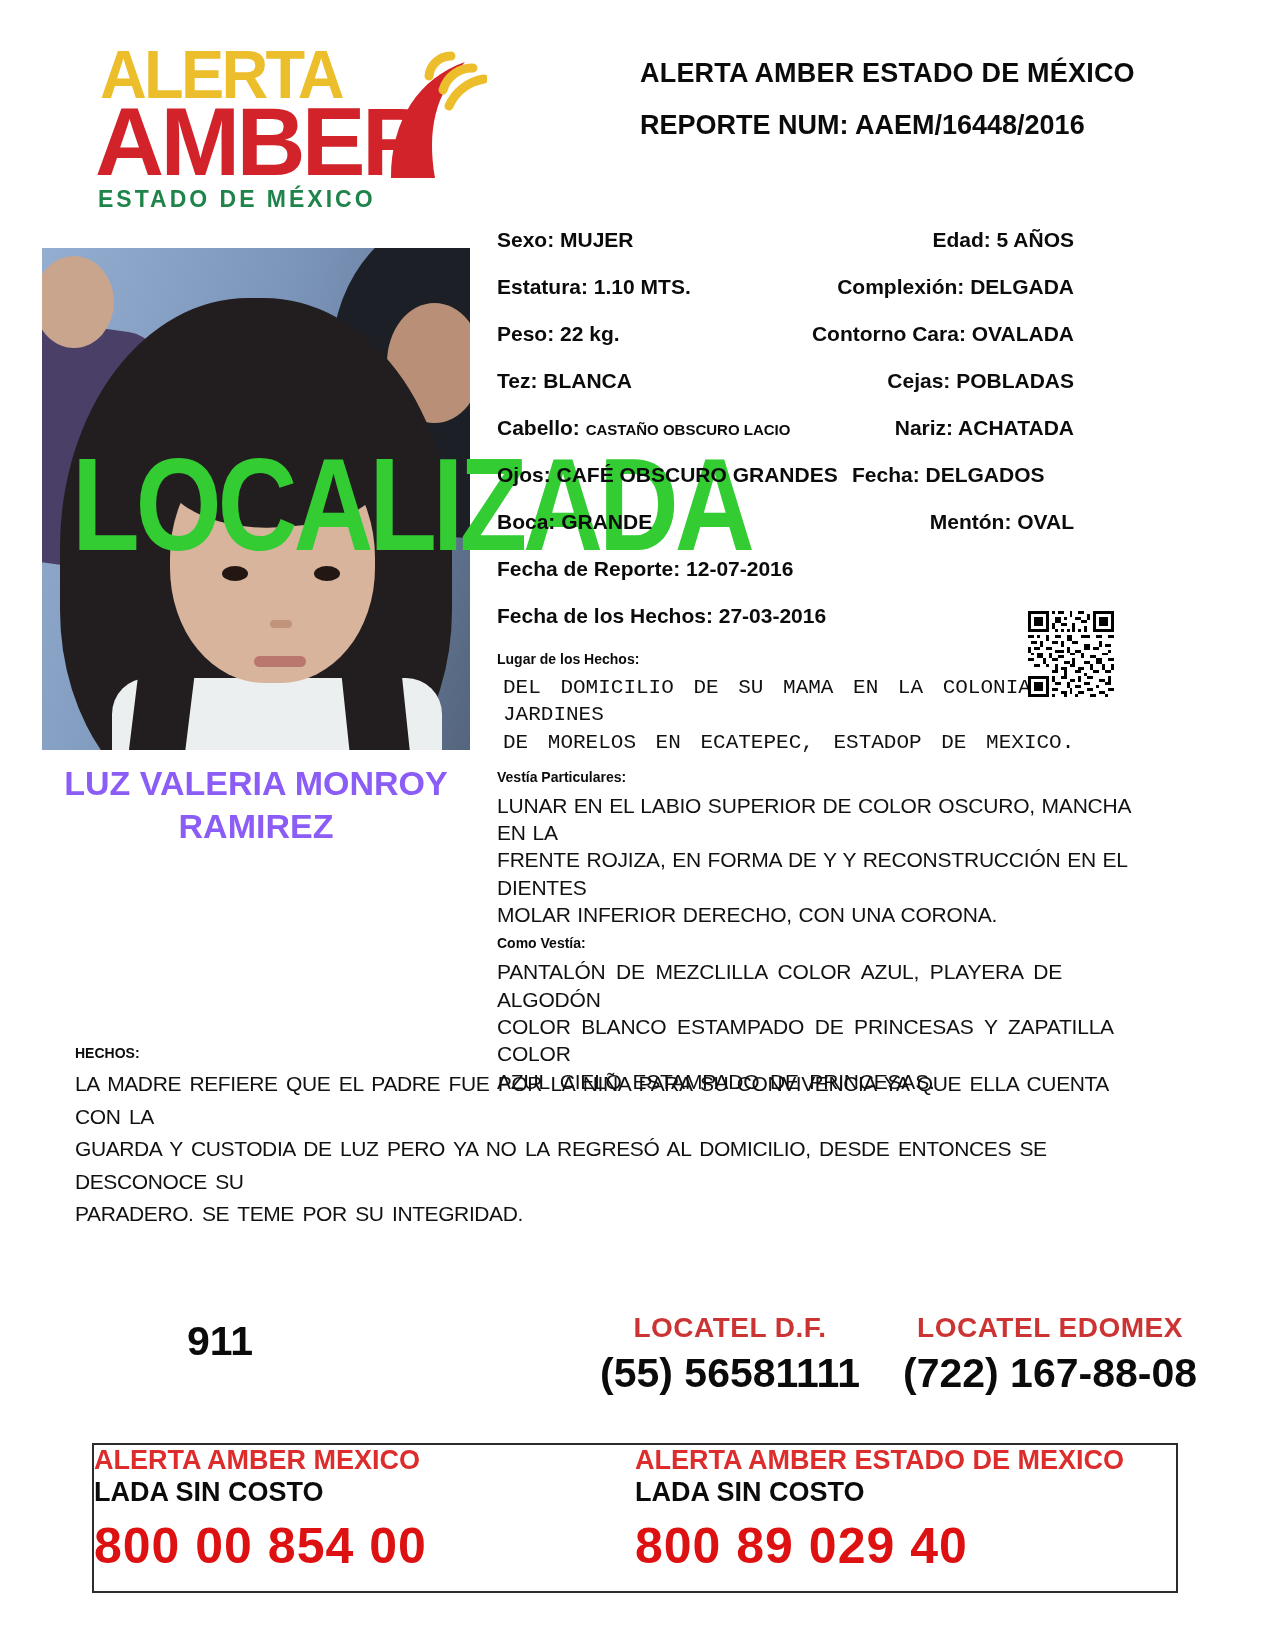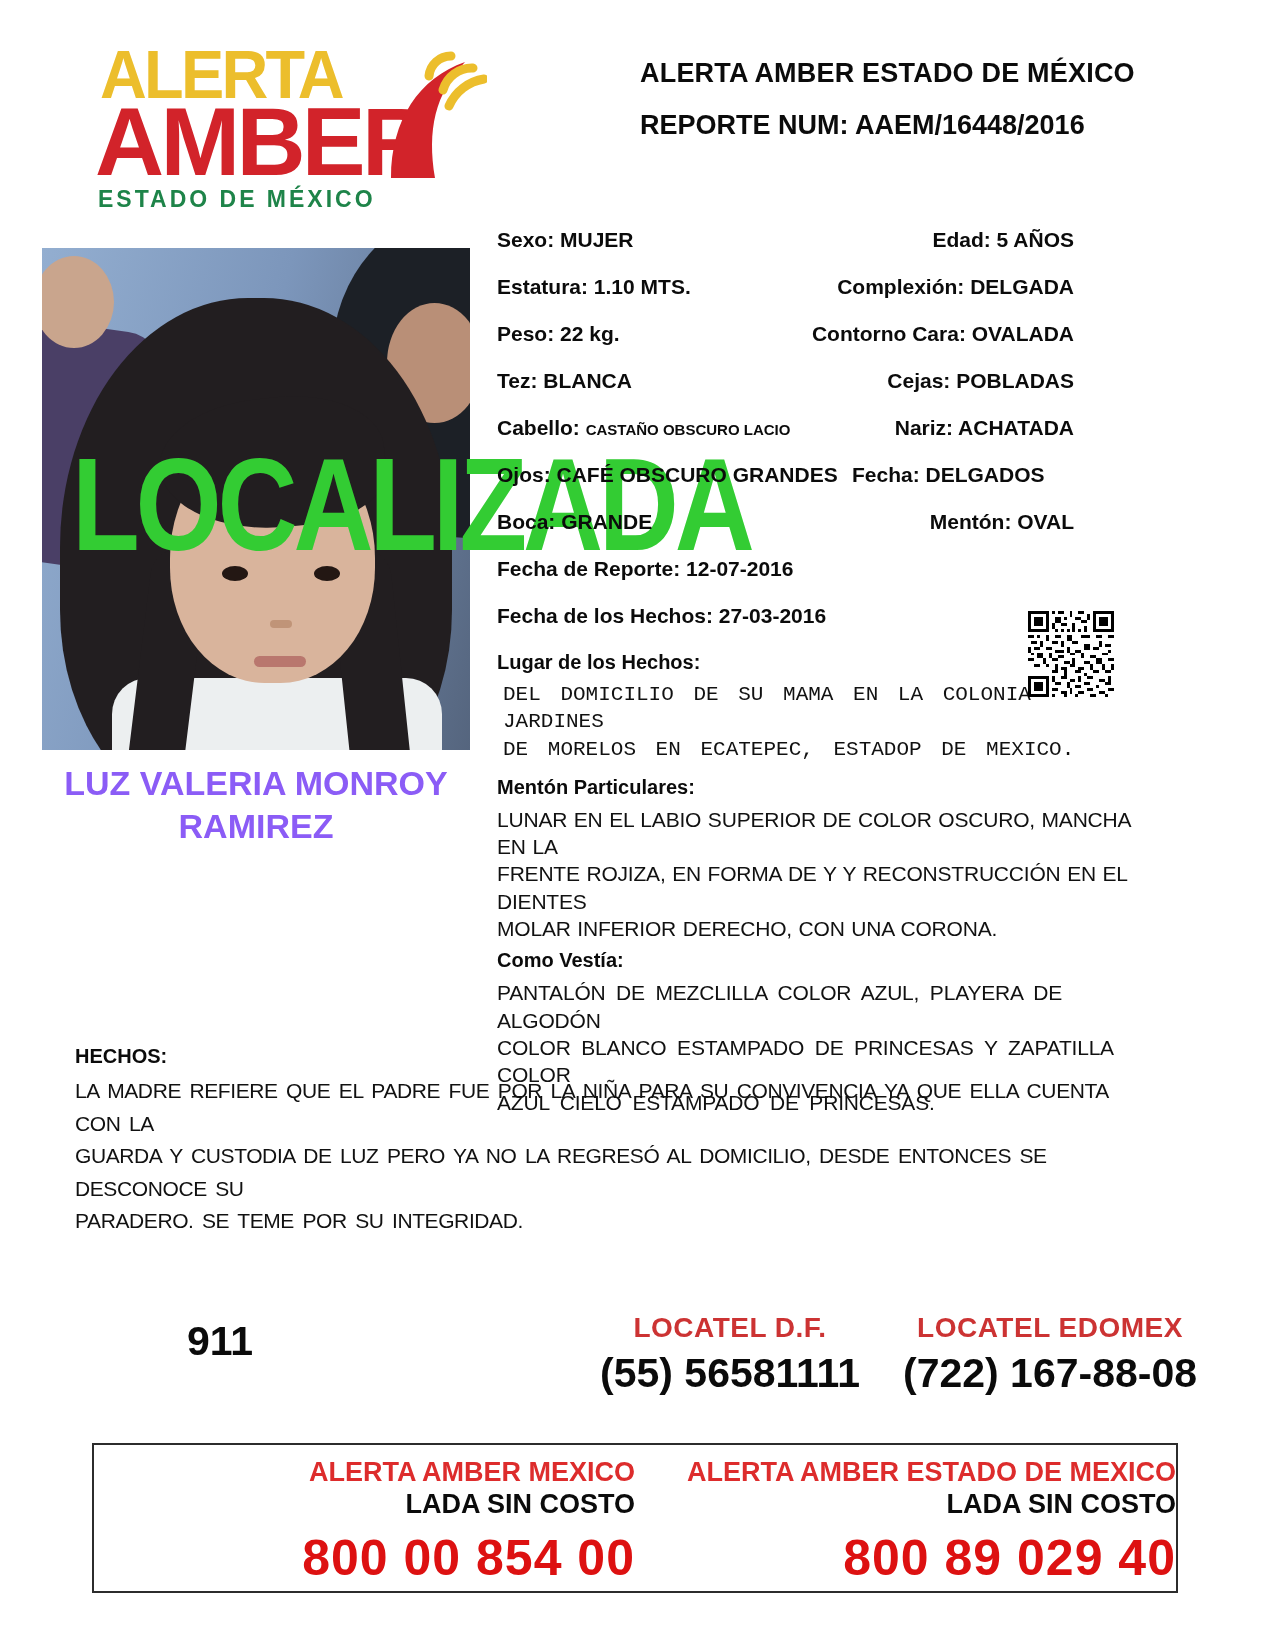--- a/index.html
+++ b/index.html
@@ -49,21 +49,21 @@
   .name { position:absolute; left:42px; top:762px; width:428px; text-align:center; z-index:3;
           color:#8b5cf6; font-weight:bold; font-size:34px; line-height:1.25; }
 
   
   .details { position:absolute; left:497px; top:228px; width:592px; z-index:3; color:#0b0b0b; }
   .drow { position:relative; display:flex; justify-content:space-between; padding-right:15px;
           font-weight:bold; font-size:21px; height:24px; margin-bottom:23px; white-space:nowrap; }
   .drow .small { font-size:15px; }
   .drow.birth { justify-content:flex-end; padding-right:18px; }
   .drow .abs-right { position:absolute; left:355px; top:0; }
-  .sec-h { font-weight:bold; font-size:20px; margin-bottom:7px; color:#0b0b0b; }
+  .sec-h { font-weight:bold; font-size:14px; margin-bottom:7px; color:#0b0b0b; }
   .sec-p { font-size:21px; line-height:1.3; white-space:pre-line; color:#111; }
   .lugar { margin-top:14px; width:625px; }
   .lugar .sec-p { word-spacing:7px; padding-left:6px;font-family:Liberation Mono, monospace; }
   .senas { margin-top:13px; width:648px; }
   .senas .sec-p { word-spacing:1px; letter-spacing:-0.2px; }
   .vestia { margin-top:7px; width:620px; }
   .vestia .sec-p { word-spacing:5px; letter-spacing:-0.2px; }
 
   
   .qr { position:absolute; left:1028px; top:611px; width:86px; height:86px; z-index:3; }
@@ -77,21 +77,21 @@
   .phone-col { position:absolute; text-align:center; }
   .phone-col.c0 { left:60px;  width:320px; }
   .phone-col.c1 { left:540px; width:380px; }
   .phone-col.c2 { left:870px; width:360px; }
   .phone-label { color:#cc3333; font-weight:bold; font-size:28px; letter-spacing:0.5px; }
   .phone-num { color:#0b0b0b; font-weight:bold; font-size:41px; margin-top:6px; }
 
   
   .footer-box { position:absolute; left:92px; top:1443px; width:1086px; height:150px;
                 border:2px solid #2c2c2c; display:flex; }
-  .fcol { width:50%; text-align:right; padding-top:12px; }
+  .fcol { width:50%; text-align:left; }
   .ftitle { color:#dd2c2c; font-weight:bold; font-size:27px; }
   .fsub { color:#0b0b0b; font-weight:bold; font-size:27px; margin-top:1px; }
   .fnum { color:#dd1111; font-weight:bold; font-size:50px; margin-top:9px; letter-spacing:1px; }
 </style>
 </head>
 <body>
 
 <div class="page">
 
   <div class="logo">
@@ -171,21 +171,21 @@
       <span>Fecha de los Hechos: 27-03-2016</span>
     </div>
 
     <div class="lugar">
       <div class="sec-h">Lugar de los Hechos:</div>
       <div class="sec-p">DEL DOMICILIO DE SU MAMA EN LA COLONIA JARDINES
 DE MORELOS EN ECATEPEC, ESTADOP DE MEXICO.</div>
     </div>
 
     <div class="senas">
-      <div class="sec-h">Mentón Particulares:</div>
+      <div class="sec-h">Vestía Particulares:</div>
       <div class="sec-p">LUNAR EN EL LABIO SUPERIOR DE COLOR OSCURO, MANCHA EN LA
 FRENTE ROJIZA, EN FORMA DE Y Y RECONSTRUCCIÓN EN EL DIENTES
 MOLAR INFERIOR DERECHO, CON UNA CORONA.</div>
     </div>
 
     <div class="vestia">
       <div class="sec-h">Como Vestía:</div>
       <div class="sec-p">PANTALÓN DE MEZCLILLA COLOR AZUL, PLAYERA DE ALGODÓN
 COLOR BLANCO ESTAMPADO DE PRINCESAS Y ZAPATILLA  COLOR
 AZUL CIELO ESTAMPADO DE PRINCESAS.</div>

